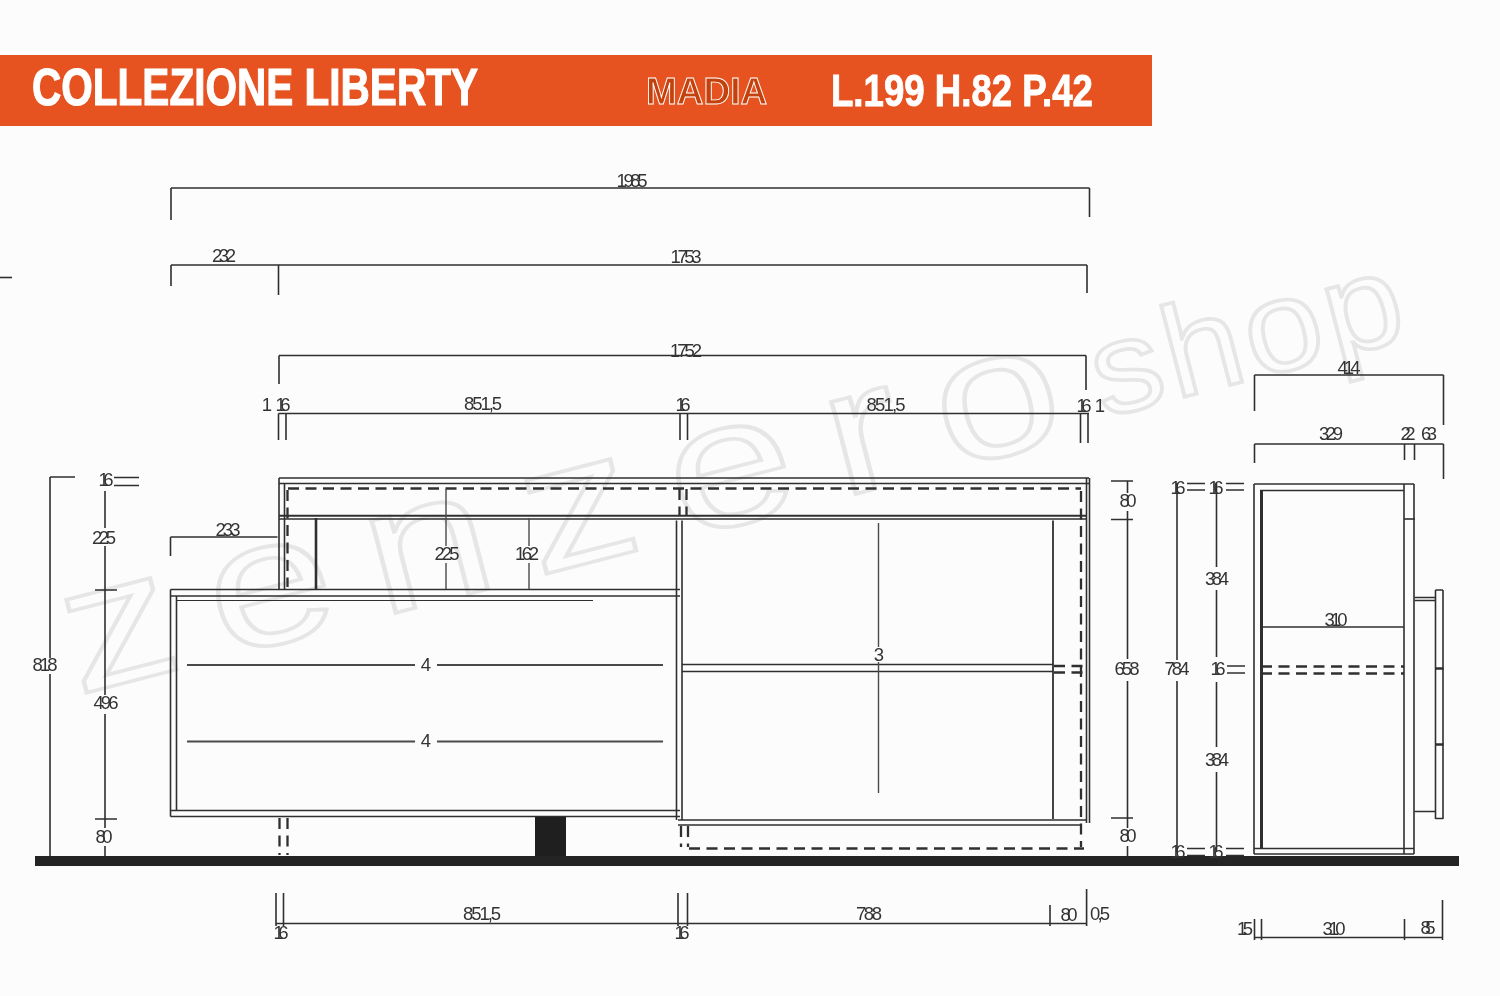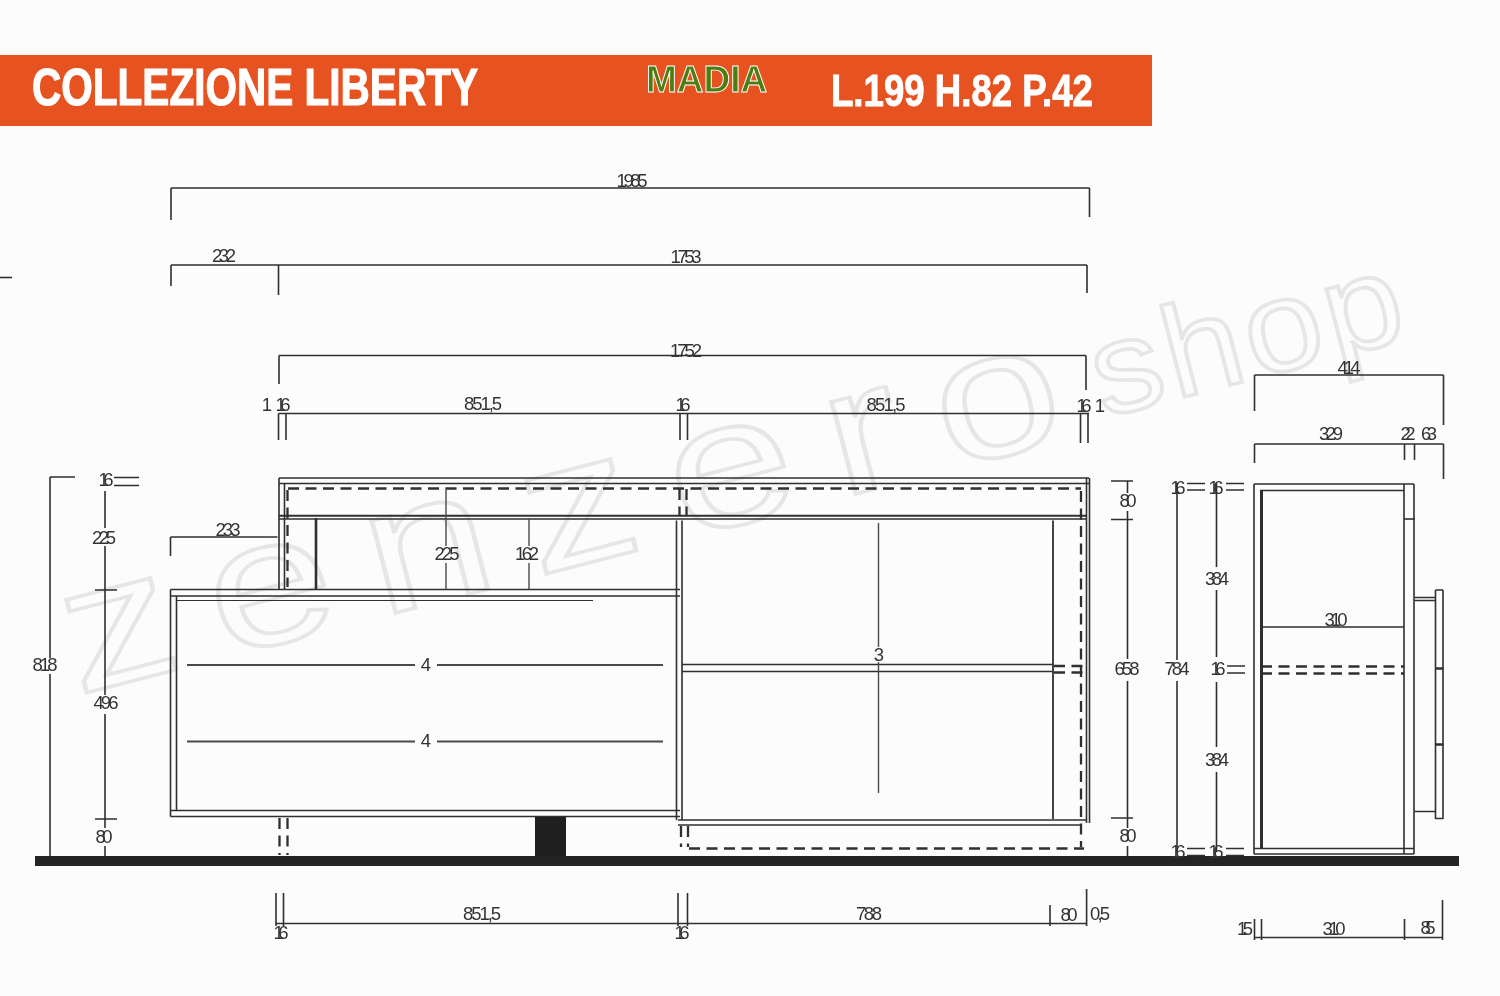--- a/index.html
+++ b/index.html
@@ -1,19 +1,19 @@
 <!DOCTYPE html>
 <html><head>
 <meta charset="utf-8">
 <style>
   html,body{margin:0;padding:0;}
   body{width:1500px;height:996px;background:#fcfcfc;font-family:"Liberation Sans",sans-serif;overflow:hidden;position:relative;}
   .banner{position:absolute;left:0;top:55px;width:1152px;height:71px;background:#e65220;}
   .t1{position:absolute;left:32px;top:58px;font-size:51px;font-weight:bold;color:#fff;-webkit-text-stroke:1.1px #fff;transform:scaleX(0.795);transform-origin:left top;white-space:nowrap;}
-  .t2{position:absolute;left:646px;top:59px;font-size:37px;font-weight:bold;color:#4d7c0f;-webkit-text-stroke:0.9px #fff;white-space:nowrap;}
+  .t2{position:absolute;left:646px;top:71px;font-size:37px;font-weight:bold;color:#c2410c;-webkit-text-stroke:0.9px #fff;white-space:nowrap;}
   .t3{position:absolute;left:831px;top:66px;font-size:44px;font-weight:bold;color:#fff;-webkit-text-stroke:0.9px #fff;transform:scaleX(0.832);transform-origin:left top;white-space:nowrap;}
 </style>
 </head>
 <body>
 
 <div class="banner"></div>
 
 <div class="t1">COLLEZIONE LIBERTY</div>
 
 <div class="t2">MADIA</div>

